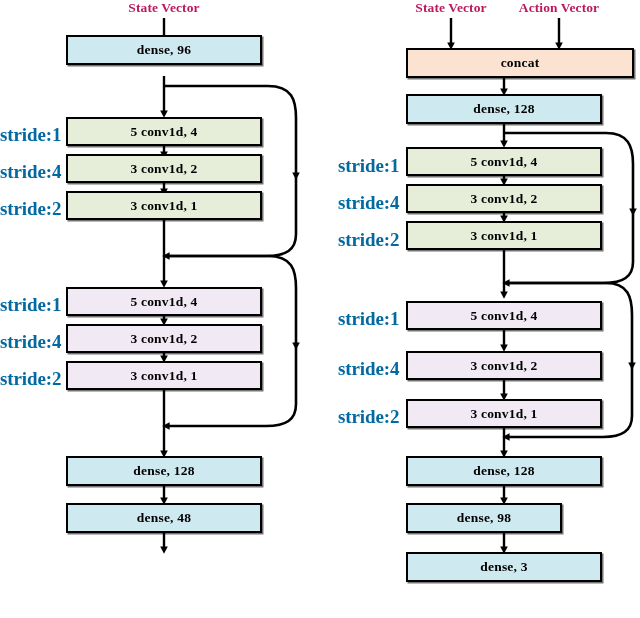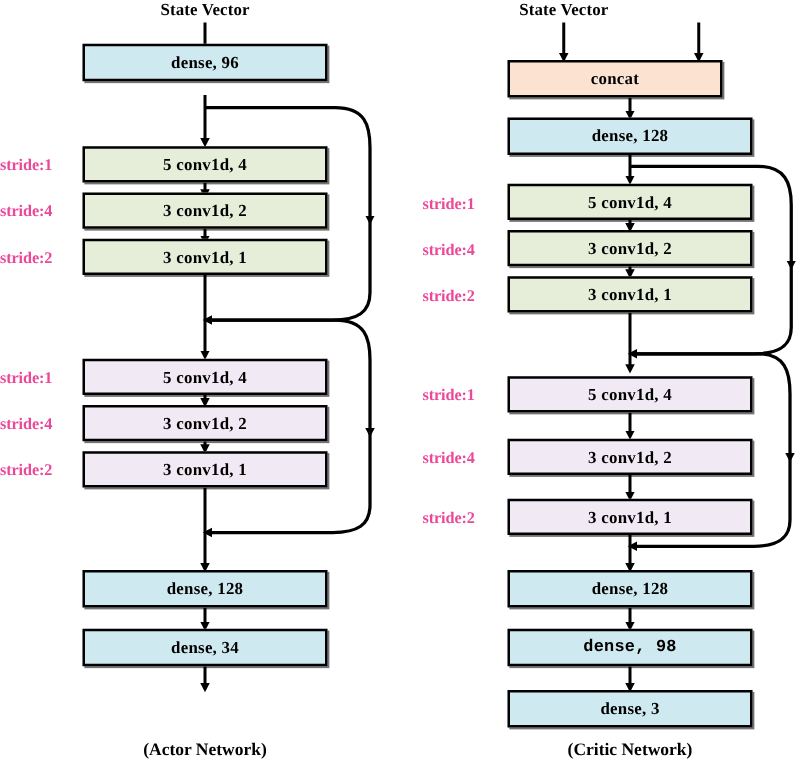--- a/index.html
+++ b/index.html
@@ -10,32 +10,32 @@
     position:relative;
     overflow:hidden;
   }
   #canvas{position:absolute;left:0;top:0;width:640px;height:618px;}
 
   .vec-label{
     position:absolute;
     font-family:"Liberation Serif", serif;
     font-weight:bold;
     font-size:13.5px;
-    color:#000000;
+    color:#be185d;
     white-space:nowrap;
     text-align:center;
     letter-spacing:0.1px;
   }
 
   .stride{
     position:absolute;
     font-family:"Liberation Serif", serif;
     font-weight:bold;
-    font-size:13px;
-    color:#ec4899;
+    font-size:19px;
+    color:#0369a1;
     white-space:nowrap;
     letter-spacing:-0.1px;
   }
 
   .net-caption{
     position:absolute;
     font-family:"Liberation Serif", serif;
     font-weight:bold;
     font-size:14px;
     color:#000;
@@ -139,40 +139,39 @@
   <div class="stride" style="left:0px;top:368px;">stride:2</div>
 
   <div class="box dense" style="left:66px;top:35px;width:196px;height:30px;">dense, 96</div>
   <div class="box convA" style="left:66px;top:117px;width:196px;height:29px;">5 conv1d, 4</div>
   <div class="box convA" style="left:66px;top:154px;width:196px;height:29px;">3 conv1d, 2</div>
   <div class="box convA" style="left:66px;top:191px;width:196px;height:29px;">3 conv1d, 1</div>
   <div class="box convB" style="left:66px;top:287px;width:196px;height:29px;">5 conv1d, 4</div>
   <div class="box convB" style="left:66px;top:324px;width:196px;height:29px;">3 conv1d, 2</div>
   <div class="box convB" style="left:66px;top:361px;width:196px;height:29px;">3 conv1d, 1</div>
   <div class="box dense" style="left:66px;top:456px;width:196px;height:30px;">dense, 128</div>
-  <div class="box dense" style="left:66px;top:503px;width:196px;height:30px;">dense, 34</div>
+  <div class="box dense" style="left:66px;top:503px;width:196px;height:30px;">dense, 48</div>
 
-  <div class="net-caption" style="left:64px;top:593px;width:200px;">(Actor Network)</div>
 
   <div class="vec-label" style="left:391px;top:0px;width:120px;">State Vector</div>
+  <div class="vec-label" style="left:497px;top:0px;width:124px;">Action Vector</div>
 
   <div class="stride" style="left:338px;top:155px;">stride:1</div>
   <div class="stride" style="left:338px;top:192px;">stride:4</div>
   <div class="stride" style="left:338px;top:229px;">stride:2</div>
   <div class="stride" style="left:338px;top:308px;">stride:1</div>
   <div class="stride" style="left:338px;top:358px;">stride:4</div>
   <div class="stride" style="left:338px;top:406px;">stride:2</div>
 
-  <div class="box concat" style="left:406px;top:48px;width:172px;height:30px;">concat</div>
+  <div class="box concat" style="left:406px;top:48px;width:228px;height:30px;">concat</div>
   <div class="box dense" style="left:406px;top:94px;width:196px;height:30px;">dense, 128</div>
   <div class="box convA" style="left:406px;top:147px;width:196px;height:29px;">5 conv1d, 4</div>
   <div class="box convA" style="left:406px;top:184px;width:196px;height:29px;">3 conv1d, 2</div>
   <div class="box convA" style="left:406px;top:221px;width:196px;height:29px;">3 conv1d, 1</div>
   <div class="box convB" style="left:406px;top:301px;width:196px;height:29px;">5 conv1d, 4</div>
   <div class="box convB" style="left:406px;top:351px;width:196px;height:29px;">3 conv1d, 2</div>
   <div class="box convB" style="left:406px;top:399px;width:196px;height:29px;">3 conv1d, 1</div>
   <div class="box dense" style="left:406px;top:456px;width:196px;height:30px;">dense, 128</div>
-  <div class="box dense" style="left:406px;top:503px;width:196px;height:30px;font-family:Liberation Mono, monospace;">dense, 98</div>
+  <div class="box dense" style="left:406px;top:503px;width:156px;height:30px;">dense, 98</div>
   <div class="box dense" style="left:406px;top:552px;width:196px;height:30px;">dense, 3</div>
 
-  <div class="net-caption" style="left:404px;top:593px;width:200px;">(Critic Network)</div>
 
 </div>
 
 </body></html>

